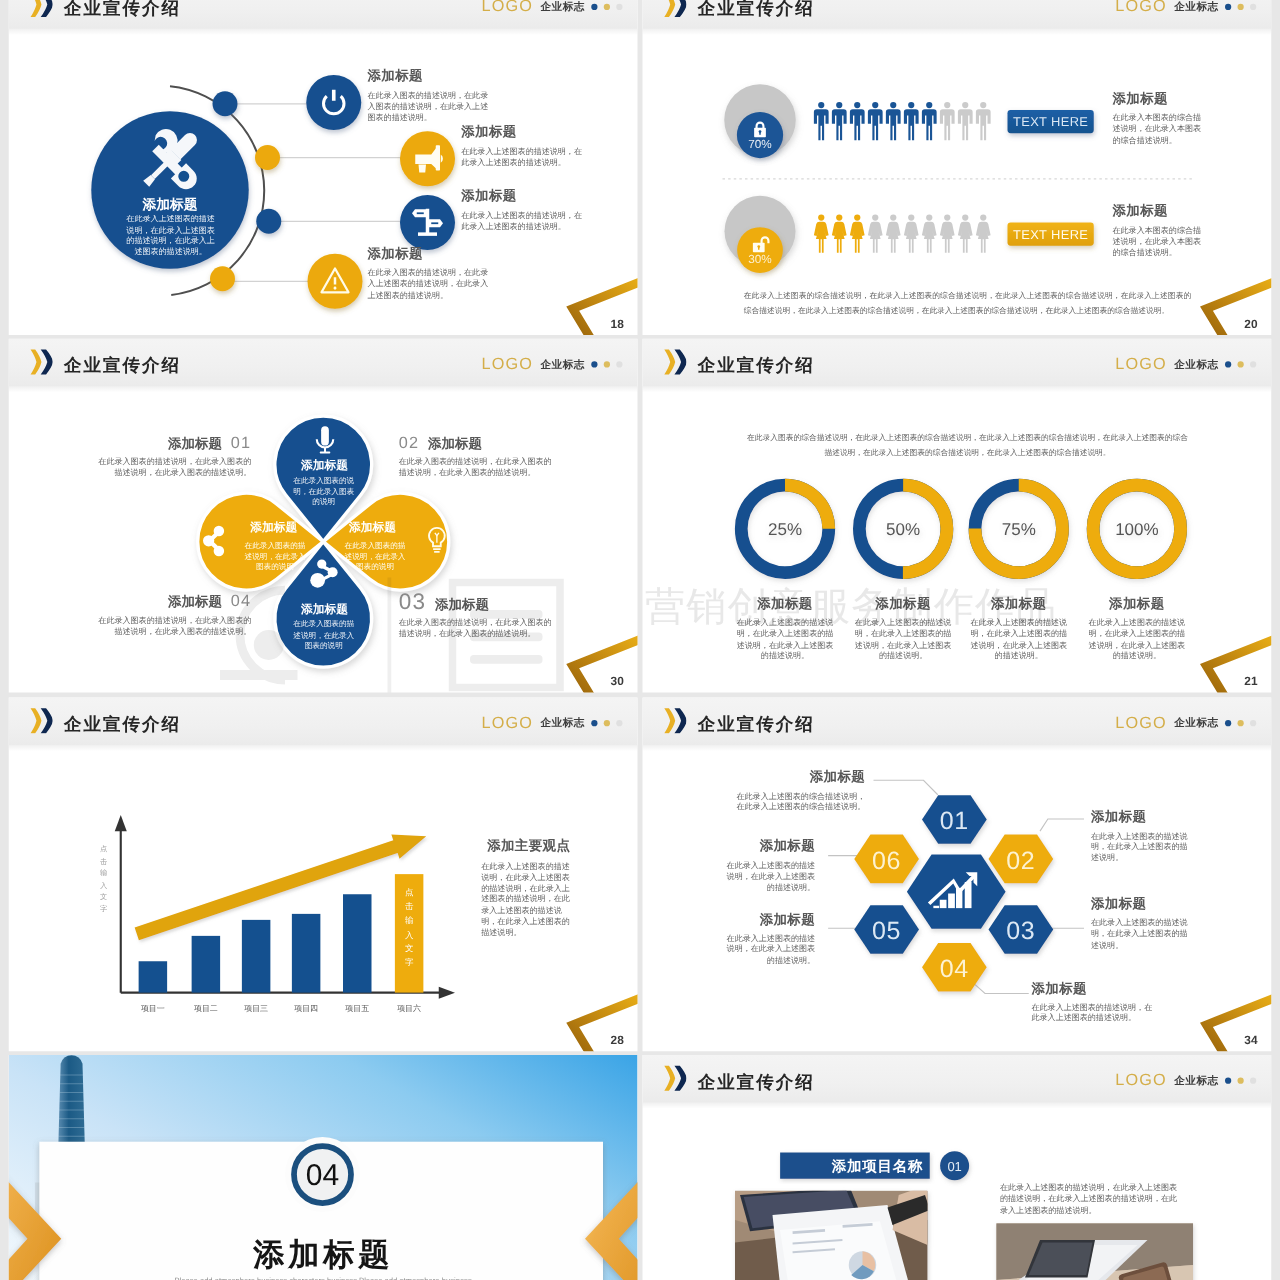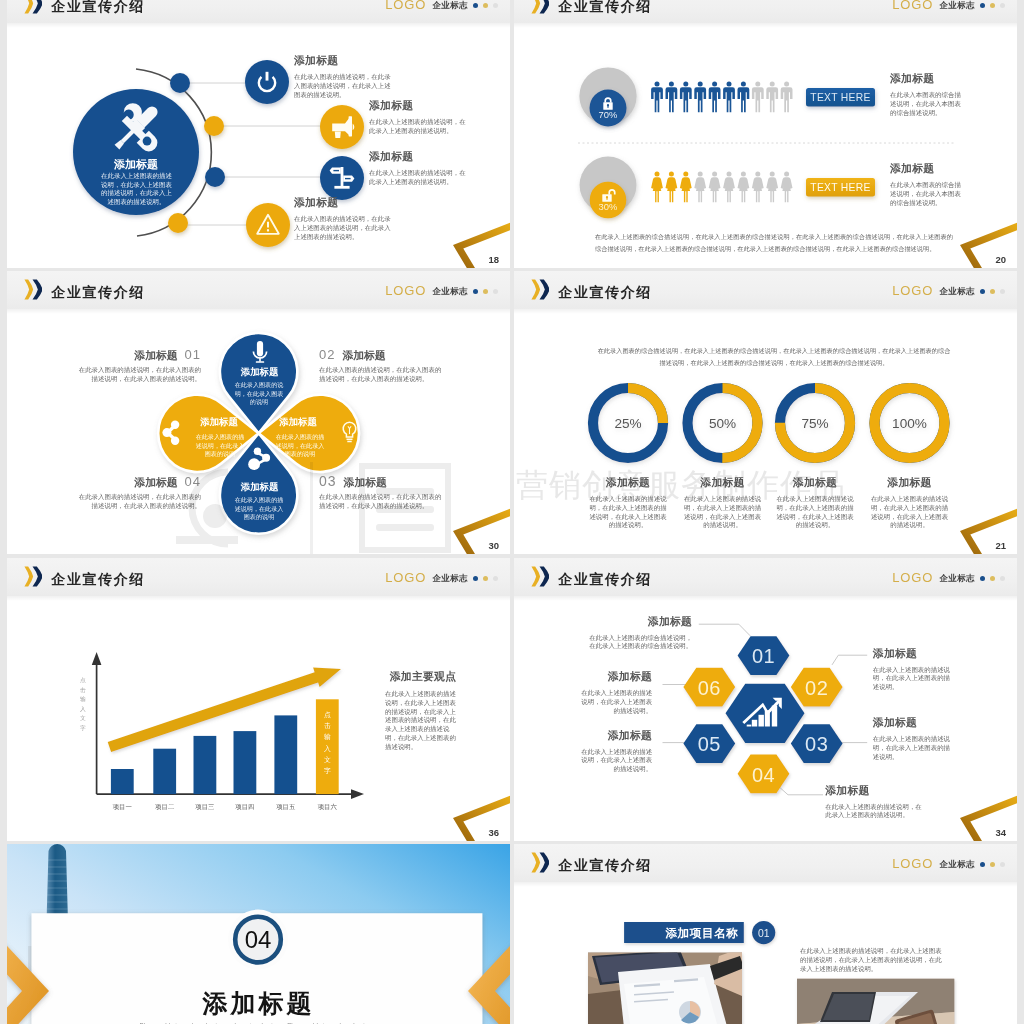--- a/index.html
+++ b/index.html
@@ -392,21 +392,21 @@
 
   <div style="position:absolute;left:69px;top:76px;width:125px;text-align:right;">
     <div style="line-height:14px;"><span style="font-size:10.8px;font-weight:700;color:#575757;">添加标题</span><span style="font-size:13px;color:#8a8a8a;margin-left:7px;letter-spacing:1px;">01</span></div>
     <div style="font-size:6.45px;line-height:8.8px;color:#606060;margin-top:4px;">在此录入图表的描述说明，在此录入图表的描述说明，在此录入图表的描述说明。</div>
   </div>
   <div style="position:absolute;left:312px;top:76px;width:125px;text-align:left;">
     <div style="line-height:14px;"><span style="font-size:13px;color:#8a8a8a;margin-right:7px;letter-spacing:1px;">02</span><span style="font-size:10.8px;font-weight:700;color:#575757;">添加标题</span></div>
     <div style="font-size:6.45px;line-height:8.8px;color:#606060;margin-top:4px;">在此录入图表的描述说明，在此录入图表的描述说明，在此录入图表的描述说明。</div>
   </div>
   <div style="position:absolute;left:312px;top:203px;width:125px;text-align:left;">
-    <div style="line-height:14px;"><span style="font-size:14px;color:#8a8a8a;margin-right:7px;letter-spacing:1px;">03</span><span style="font-size:10.8px;font-weight:700;color:#575757;">添加标题</span></div>
+    <div style="line-height:14px;"><span style="font-size:18px;color:#8a8a8a;margin-right:7px;letter-spacing:1px;">03</span><span style="font-size:10.8px;font-weight:700;color:#575757;">添加标题</span></div>
     <div style="font-size:6.45px;line-height:8.8px;color:#606060;margin-top:4px;">在此录入图表的描述说明，在此录入图表的描述说明，在此录入图表的描述说明。</div>
   </div>
   <div style="position:absolute;left:69px;top:203px;width:125px;text-align:right;">
     <div style="line-height:14px;"><span style="font-size:10.8px;font-weight:700;color:#575757;">添加标题</span><span style="font-size:13px;color:#8a8a8a;margin-left:7px;letter-spacing:1px;">04</span></div>
     <div style="font-size:6.45px;line-height:8.8px;color:#606060;margin-top:4px;">在此录入图表的描述说明，在此录入图表的描述说明，在此录入图表的描述说明。</div>
   </div>
 
   <div class="sl-head">
     <svg class="hdr-chev" viewBox="0 0 18 21">
       <path d="M0.2 0.5 Q3.8 6.0 4.9 10.5 Q3.8 15.0 0.2 20.5 L3.9 20.5 Q7.9 15.0 8.9 10.5 Q7.9 6.0 3.9 0.5 Z" fill="#e8b024"></path>
@@ -555,21 +555,21 @@
       <span class="lg">LOGO</span>
       <span class="cn">企业标志</span>
       <span class="dot d1"></span>
       <span class="dot d2"></span>
       <span class="dot d3"></span>
     </div>
   </div>
   <svg class="corner" viewBox="0 0 78 58">
     <path d="M85 16 L30.3 37.6 L45 62 L39 65.6 L20 34.1 L82.4 9.5 Z" fill="url(#cg5)"></path>
   </svg>
-  <div class="pg-num">36</div>
+  <div class="pg-num">28</div>
 </div>
 
 <div class="slide c2 r3">
   <svg class="sv" viewBox="0 0 503 283">
     <defs>
       <linearGradient id="cg6" x1="0" y1="1" x2="1" y2="0">
         <stop offset="0" stop-color="#8f5c0a"></stop>
             <stop offset="0.45" stop-color="#bd8310"></stop>
             <stop offset="1" stop-color="#efb417"></stop>
       </linearGradient>

